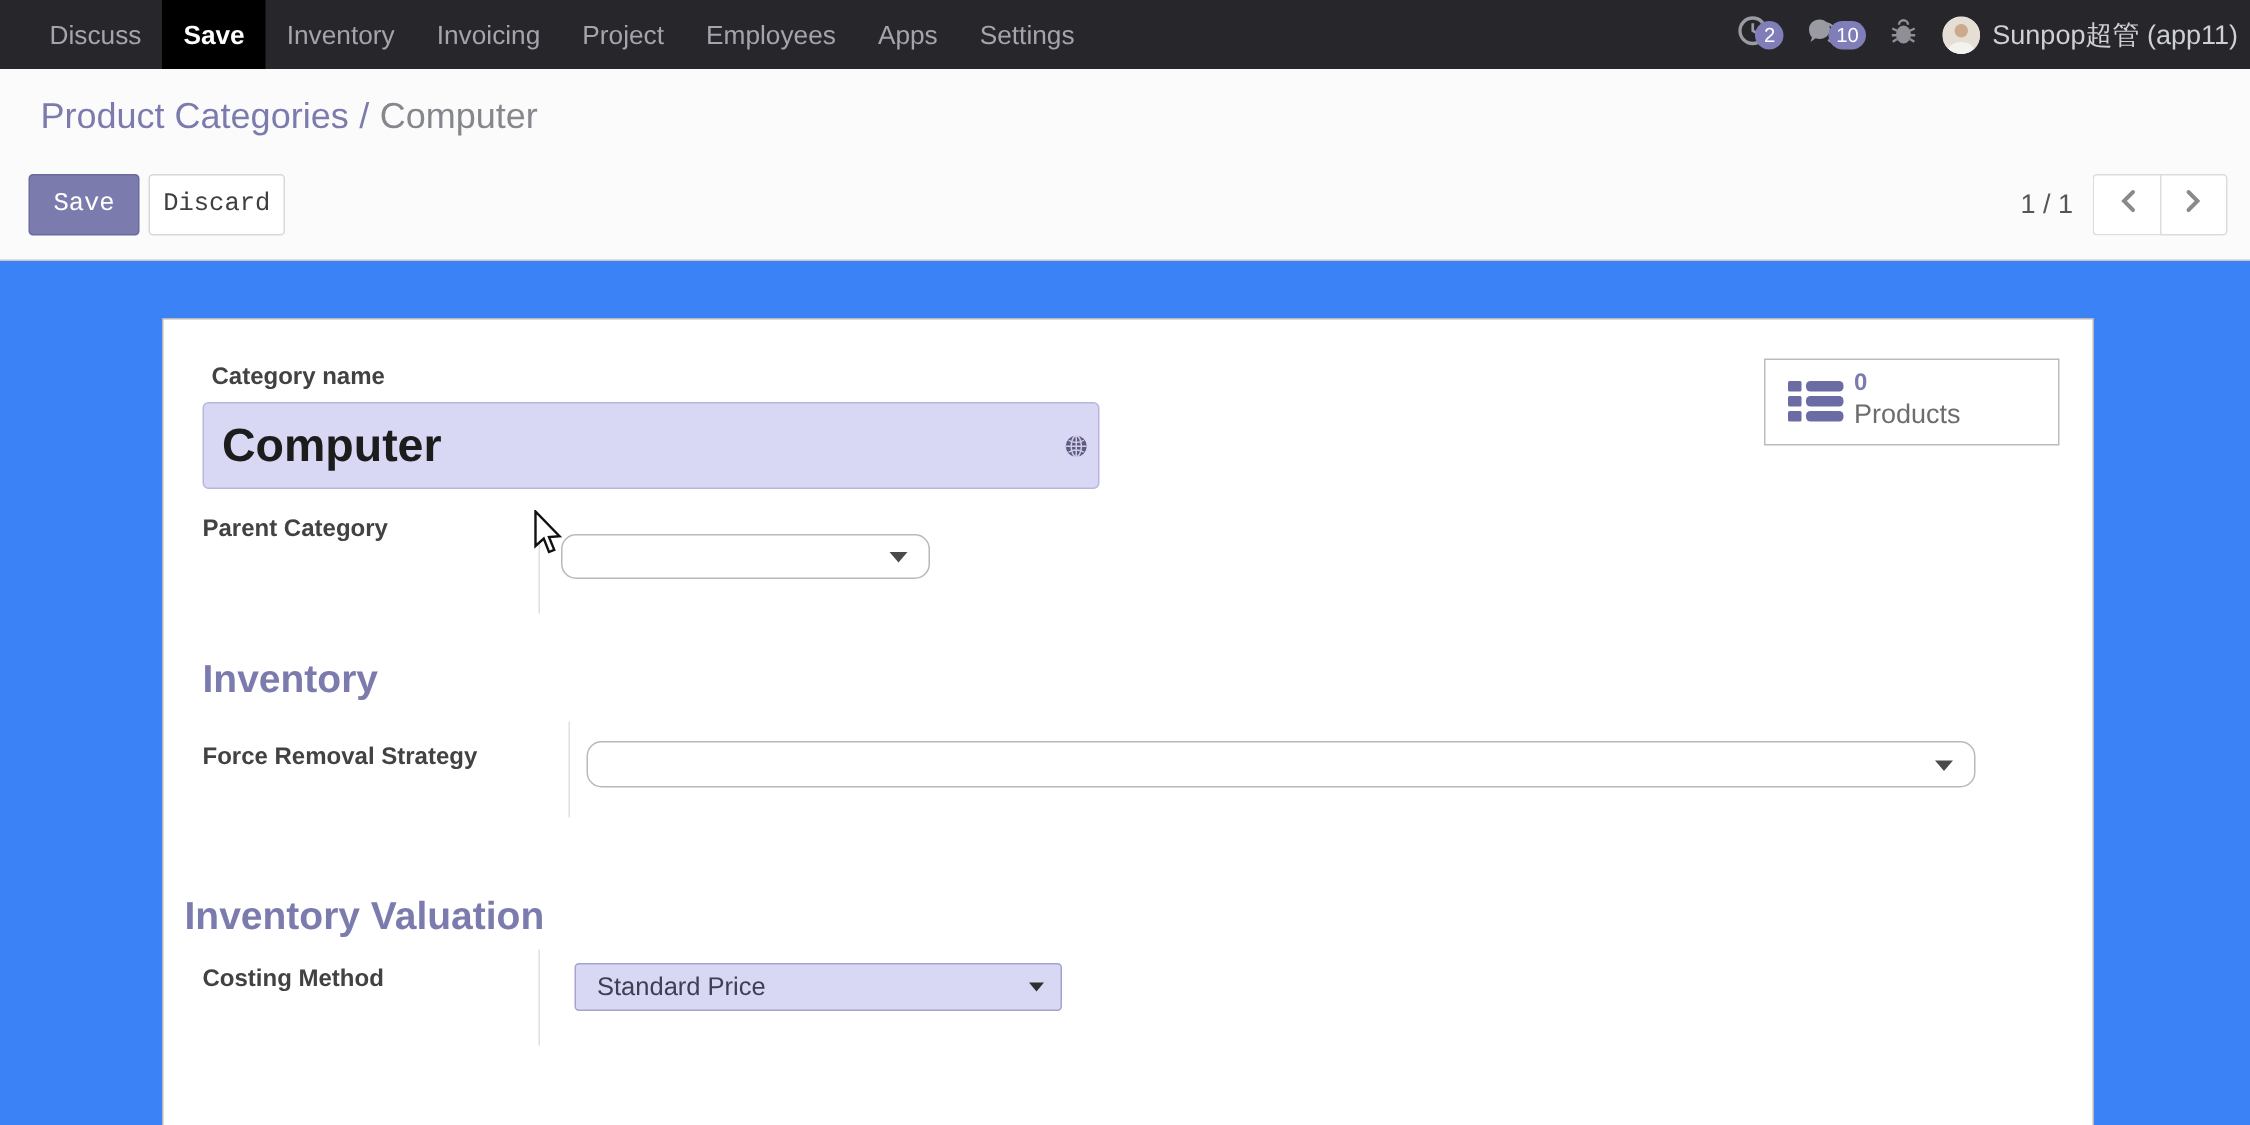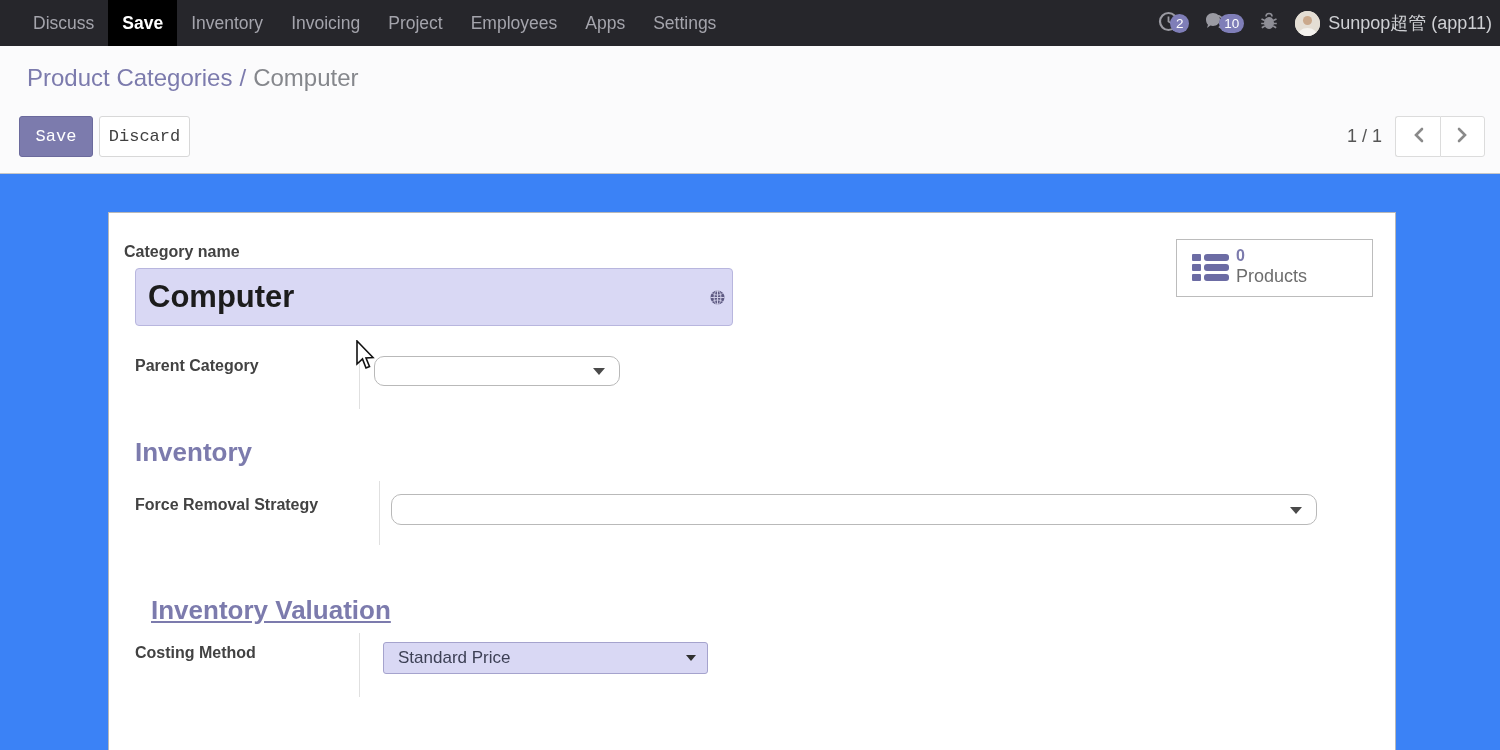--- a/index.html
+++ b/index.html
@@ -153,54 +153,54 @@
           </div>
         <div class="list-row">
             <div class="list-sq"></div>
             <div class="list-bar"></div>
           </div>
       </div>
       <div class="stat-count">0</div>
       <div class="stat-label">Products</div>
     </div>
 
-    <div class="fld-label" style="left:15px; top:30px;">Category name</div>
+    <div class="fld-label" style="left:32px; top:30px;">Category name</div>
     <div class="name-input">
       <span>Computer</span>
       <span class="globe">
         <svg width="15" height="15" viewBox="0 0 15 15">
             <circle cx="7.5" cy="7.5" r="7" fill="#5e5a83"></circle>
             <path d="M7.5.5v14M.5 7.5h14M2.4 3.5c3 2 7.2 2 10.2 0M2.4 11.5c3-2 7.2-2 10.2 0" fill="none" stroke="#cfcde6" stroke-width="1"></path>
             <ellipse cx="7.5" cy="7.5" rx="3.4" ry="7" fill="none" stroke="#cfcde6" stroke-width="1"></ellipse>
           </svg>
       </span>
     </div>
 
-    <div class="fld-label" style="left:26px; top:144px;">Parent Category</div>
+    <div class="fld-label" style="left:26px; top:131px;">Parent Category</div>
     <div class="vsep" style="left:250px; top:140px; height:56px;"></div>
     <div class="combo" style="left:265px; top:143px; width:246px; height:30px;">
       <span style="position:absolute; left:12px; top:5px; font-size:16px; color:#333;"></span>
       <span class="arrow"></span>
     </div>
 
     <div class="cursor">
       <svg width="22" height="32" viewBox="0 0 22 32">
           <path d="M2 1 L2 24 L7.5 19 L11 28 L14.5 26.5 L11 18 L18 17.5 Z" fill="#fff" stroke="#111" stroke-width="1.6"></path>
         </svg>
     </div>
 
     <div class="section-title" style="left:26px; top:224px;">Inventory</div>
     <div class="fld-label" style="left:26px; top:283px;">Force Removal Strategy</div>
     <div class="vsep" style="left:270px; top:268px; height:64px;"></div>
     <div class="combo" style="left:282px; top:281px; width:926px; height:31px;">
       <span style="position:absolute; left:12px; top:5px; font-size:16px; color:#333;"></span>
       <span class="arrow"></span>
     </div>
 
-    <div class="section-title" style="left:42px; top:382px;text-decoration:underline;">Inventory Valuation</div>
+    <div class="section-title" style="left:14px; top:382px;">Inventory Valuation</div>
     <div class="fld-label" style="left:26px; top:431px;">Costing Method</div>
     <div class="vsep" style="left:250px; top:420px; height:64px;"></div>
     <div class="select" style="left:274px; top:429px; width:325px; height:32px;">
       <span>Standard Price</span>
       <span class="sarrow"></span>
     </div>
 
   </div>
 </div>
 

